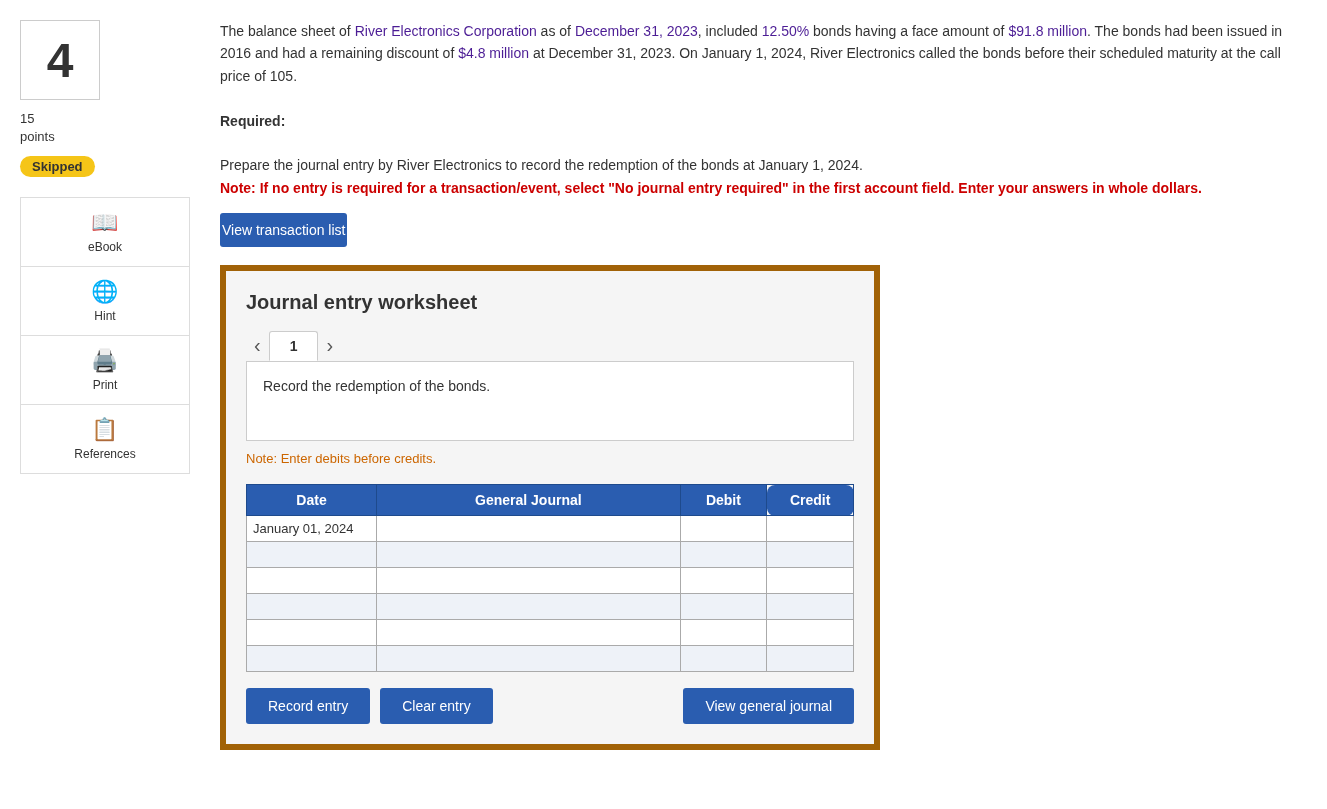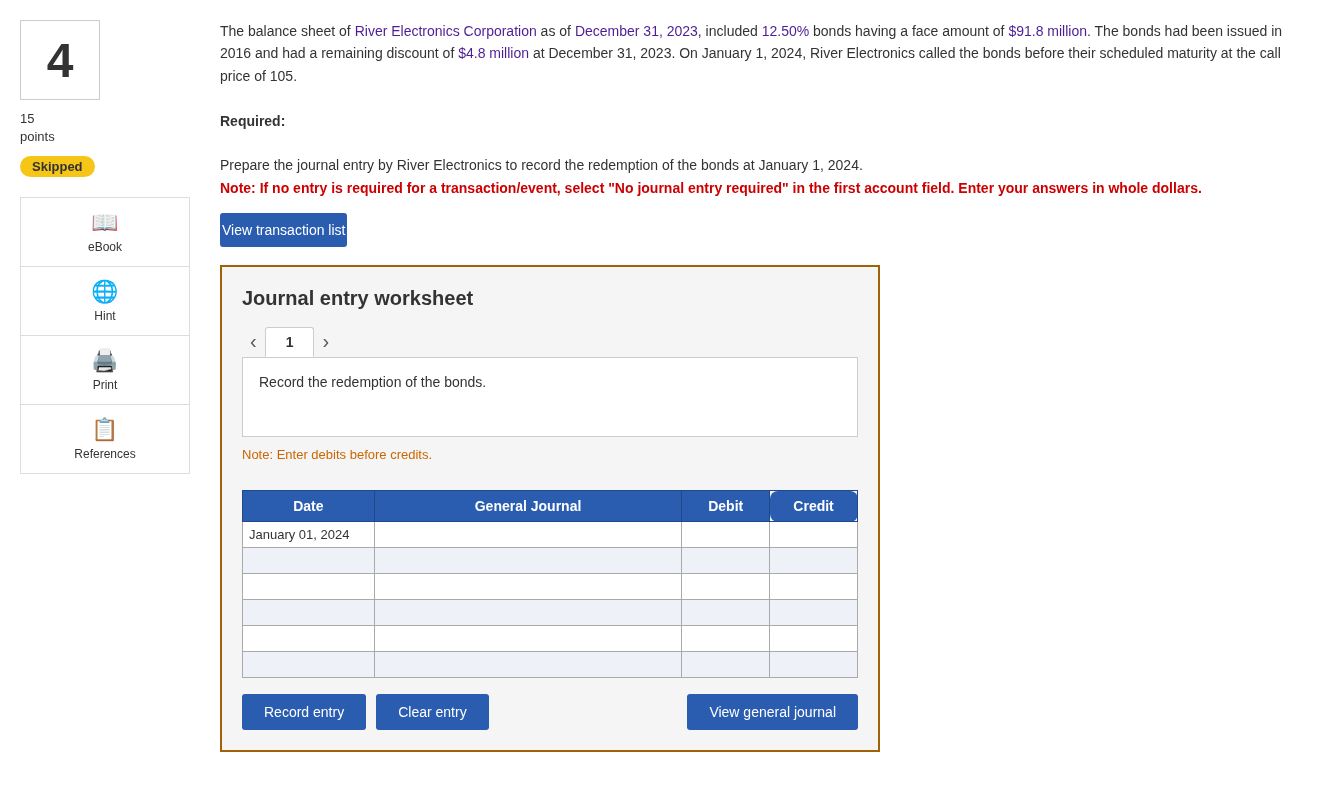--- a/index.html
+++ b/index.html
@@ -59,21 +59,21 @@
       border: none;
       padding: 9px 2px;
       font-size: 14px;
       cursor: pointer;
       border-radius: 3px;
       margin-bottom: 18px;
     }
 
     
     .worksheet-container {
-      border: 2px solid #a16207;
+      border: 6px solid #a16207;
       background: #f5f5f5;
       padding: 20px;
       max-width: 660px;
     }
     .worksheet-title { font-size: 20px; font-weight: bold; margin-bottom: 16px; color: #333; }
 
     
     .tab-nav { display: flex; align-items: center; margin-bottom: 0; }
     .tab-prev, .tab-next {
       background: none;
@@ -98,21 +98,21 @@
     .transaction-desc-box {
       background: #fff;
       border: 1px solid #ccc;
       padding: 16px;
       font-size: 14px;
       color: #333;
       margin-bottom: 10px;
       min-height: 80px;
     }
 
-    .note-text { color: #cc6600; font-size: 13px; margin-bottom: 28px; }
+    .note-text { color: #cc6600; font-size: 13px; margin-bottom: 18px; }
 
     
     .journal-table { width: 100%; border-collapse: collapse; margin-bottom: 16px; }
     .journal-table th {
       background: #2a5db0;
       color: #fff;
       padding: 7px 6px;
       font-size: 14px;
       border: 1px solid #1e4a8c;
       margin-left: 8px;

